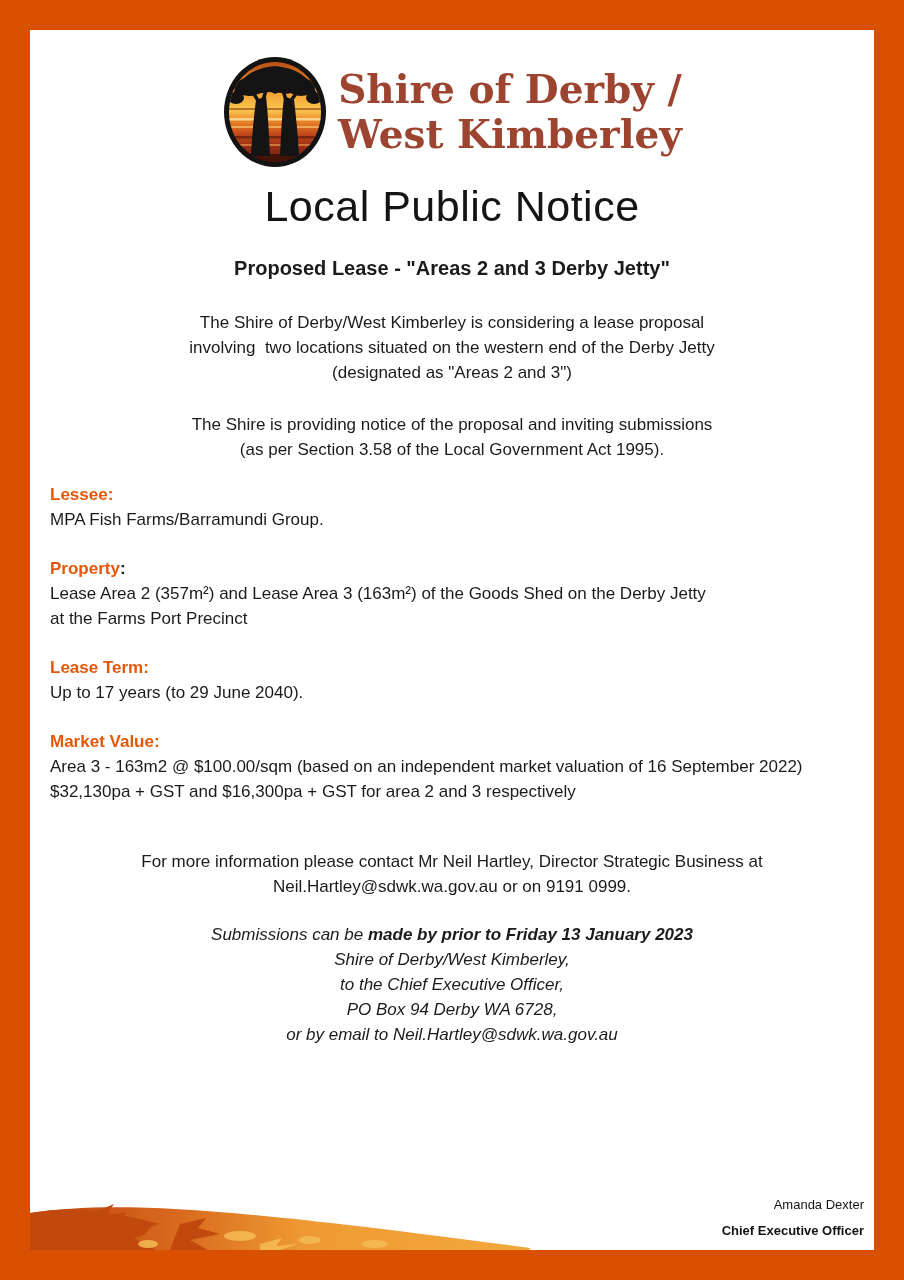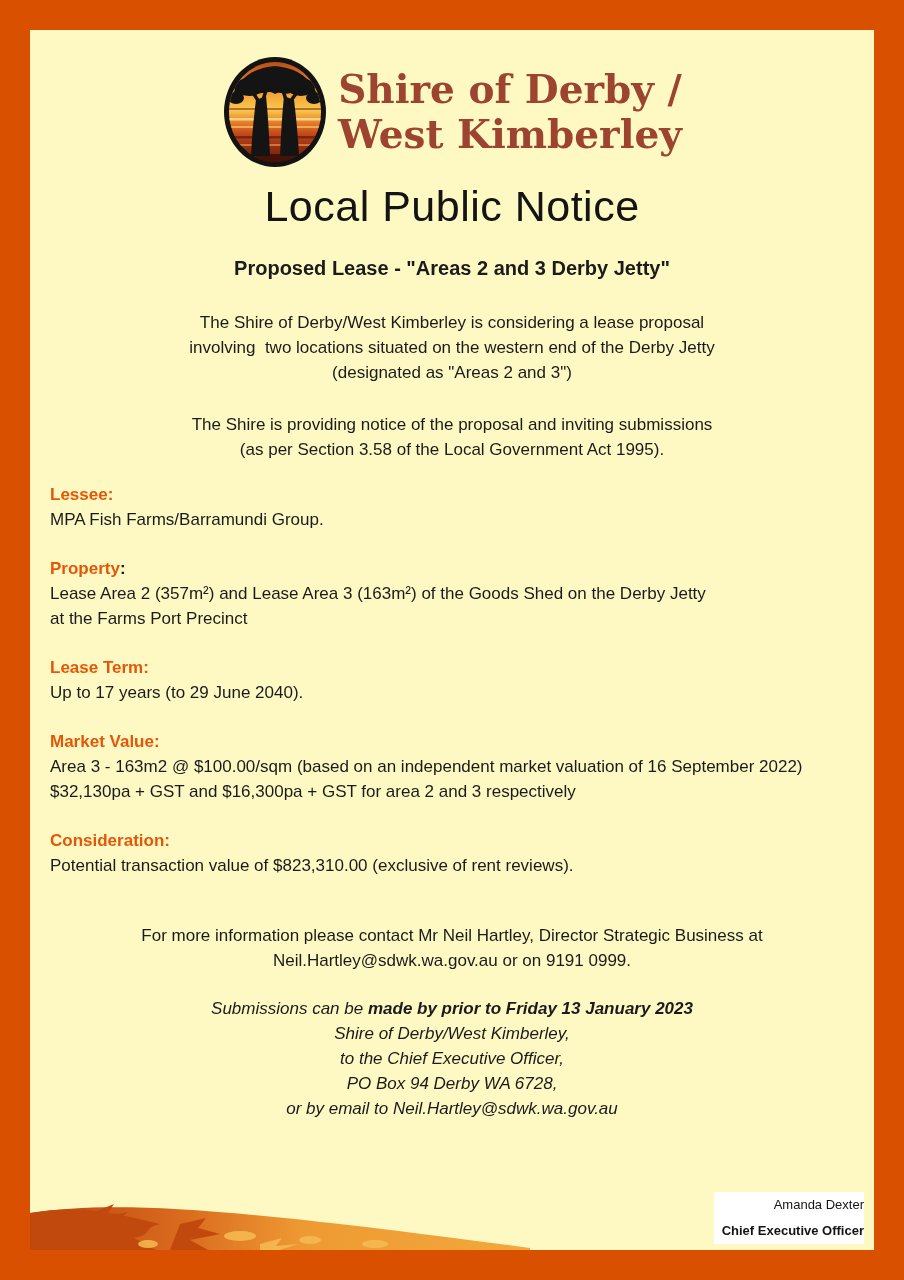--- a/index.html
+++ b/index.html
@@ -5,21 +5,21 @@
   html,body{margin:0;padding:0;}
   body{
     width:904px;height:1280px;
     background:#d85000;
     font-family:"Liberation Sans",sans-serif;
     position:relative;
     -webkit-font-smoothing:antialiased;
   }
   .page{
     position:absolute;left:30px;top:30px;width:844px;height:1220px;
-    background:#fef9c3;overflow:hidden;
+    background:#ffffff;overflow:hidden;
   }
   
   .header{display:flex;justify-content:center;align-items:center;padding-top:26px;gap:10px;}
   .logo{width:106px;height:112px;flex:0 0 auto;}
   .logo-title{
     font-family:"DejaVu Serif",serif;font-weight:bold;
     color:#9d4431;font-size:39px;line-height:45px;
     text-align:center;letter-spacing:0px;
   }
   .main-heading{
@@ -142,24 +142,20 @@
       <div class="sec-head"><span class="sec-label">Lease Term:</span><span class="sec-colon"></span></div>
       <div class="line">Up to 17 years (to 29 June 2040).</div>
     </div>
 
     <div class="section">
       <div class="sec-head"><span class="sec-label">Market Value:</span><span class="sec-colon"></span></div>
       <div class="line">Area 3 - 163m2 @ $100.00/sqm (based on an independent market valuation of 16 September 2022)</div>
       <div class="line">$32,130pa + GST and $16,300pa + GST for area 2 and 3 respectively</div>
     </div>
 
-    <div class="section">
-      <div class="sec-head"><span class="sec-label">Consideration:</span><span class="sec-colon"></span></div>
-      <div class="line">Potential transaction value of $823,310.00 (exclusive of rent reviews).</div>
-    </div>
 
   </div>
 
   <div class="contact">
     <div class="line">For more information please contact Mr Neil Hartley, Director Strategic Business at</div>
     <div class="line">Neil.Hartley@sdwk.wa.gov.au or on 9191 0999.</div>
   </div>
 
   <div class="submissions">
     <div class="line"><span>Submissions can be </span><span class="bold">made by prior to Friday 13 January 2023</span></div>

